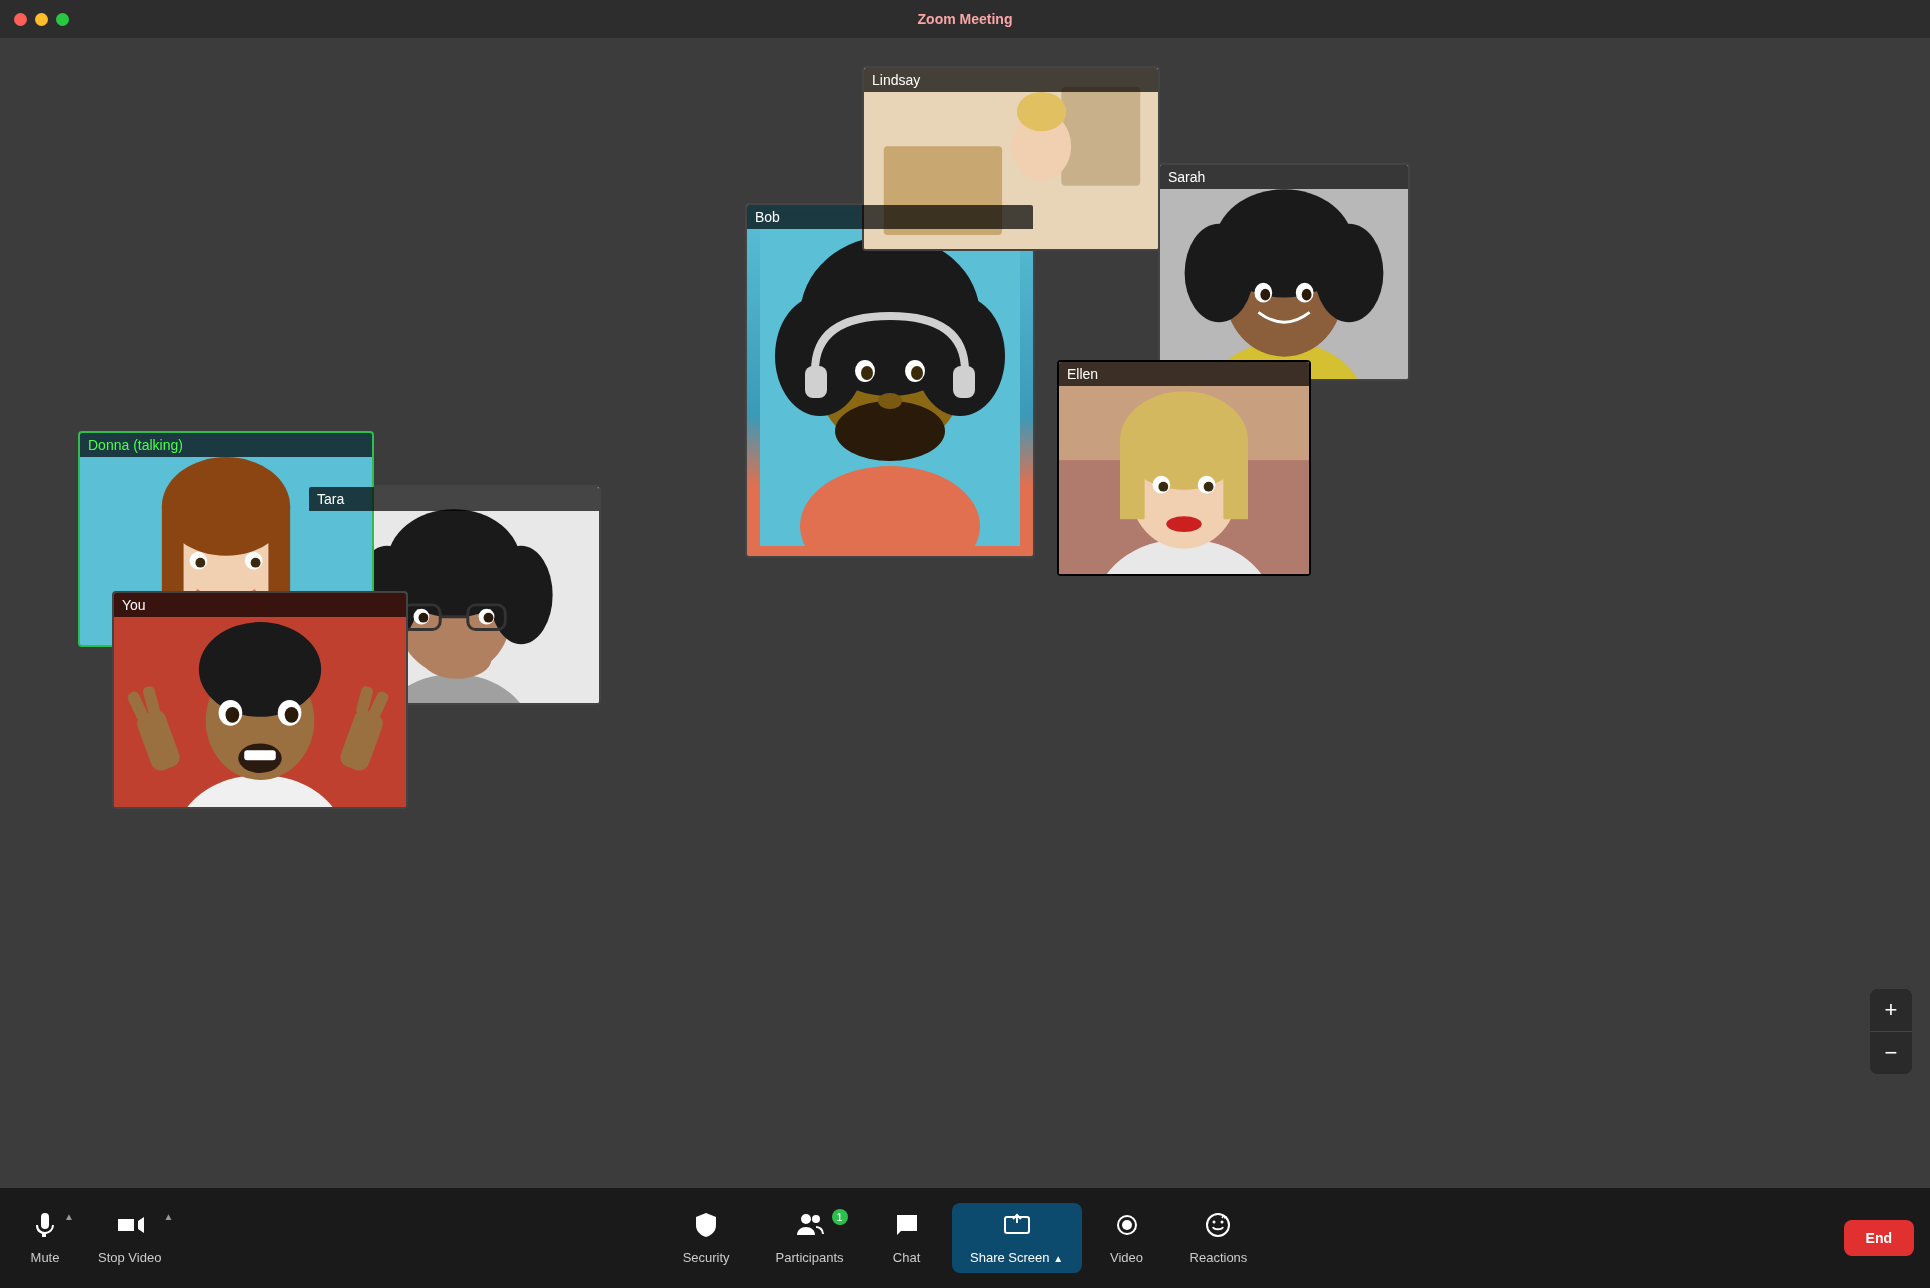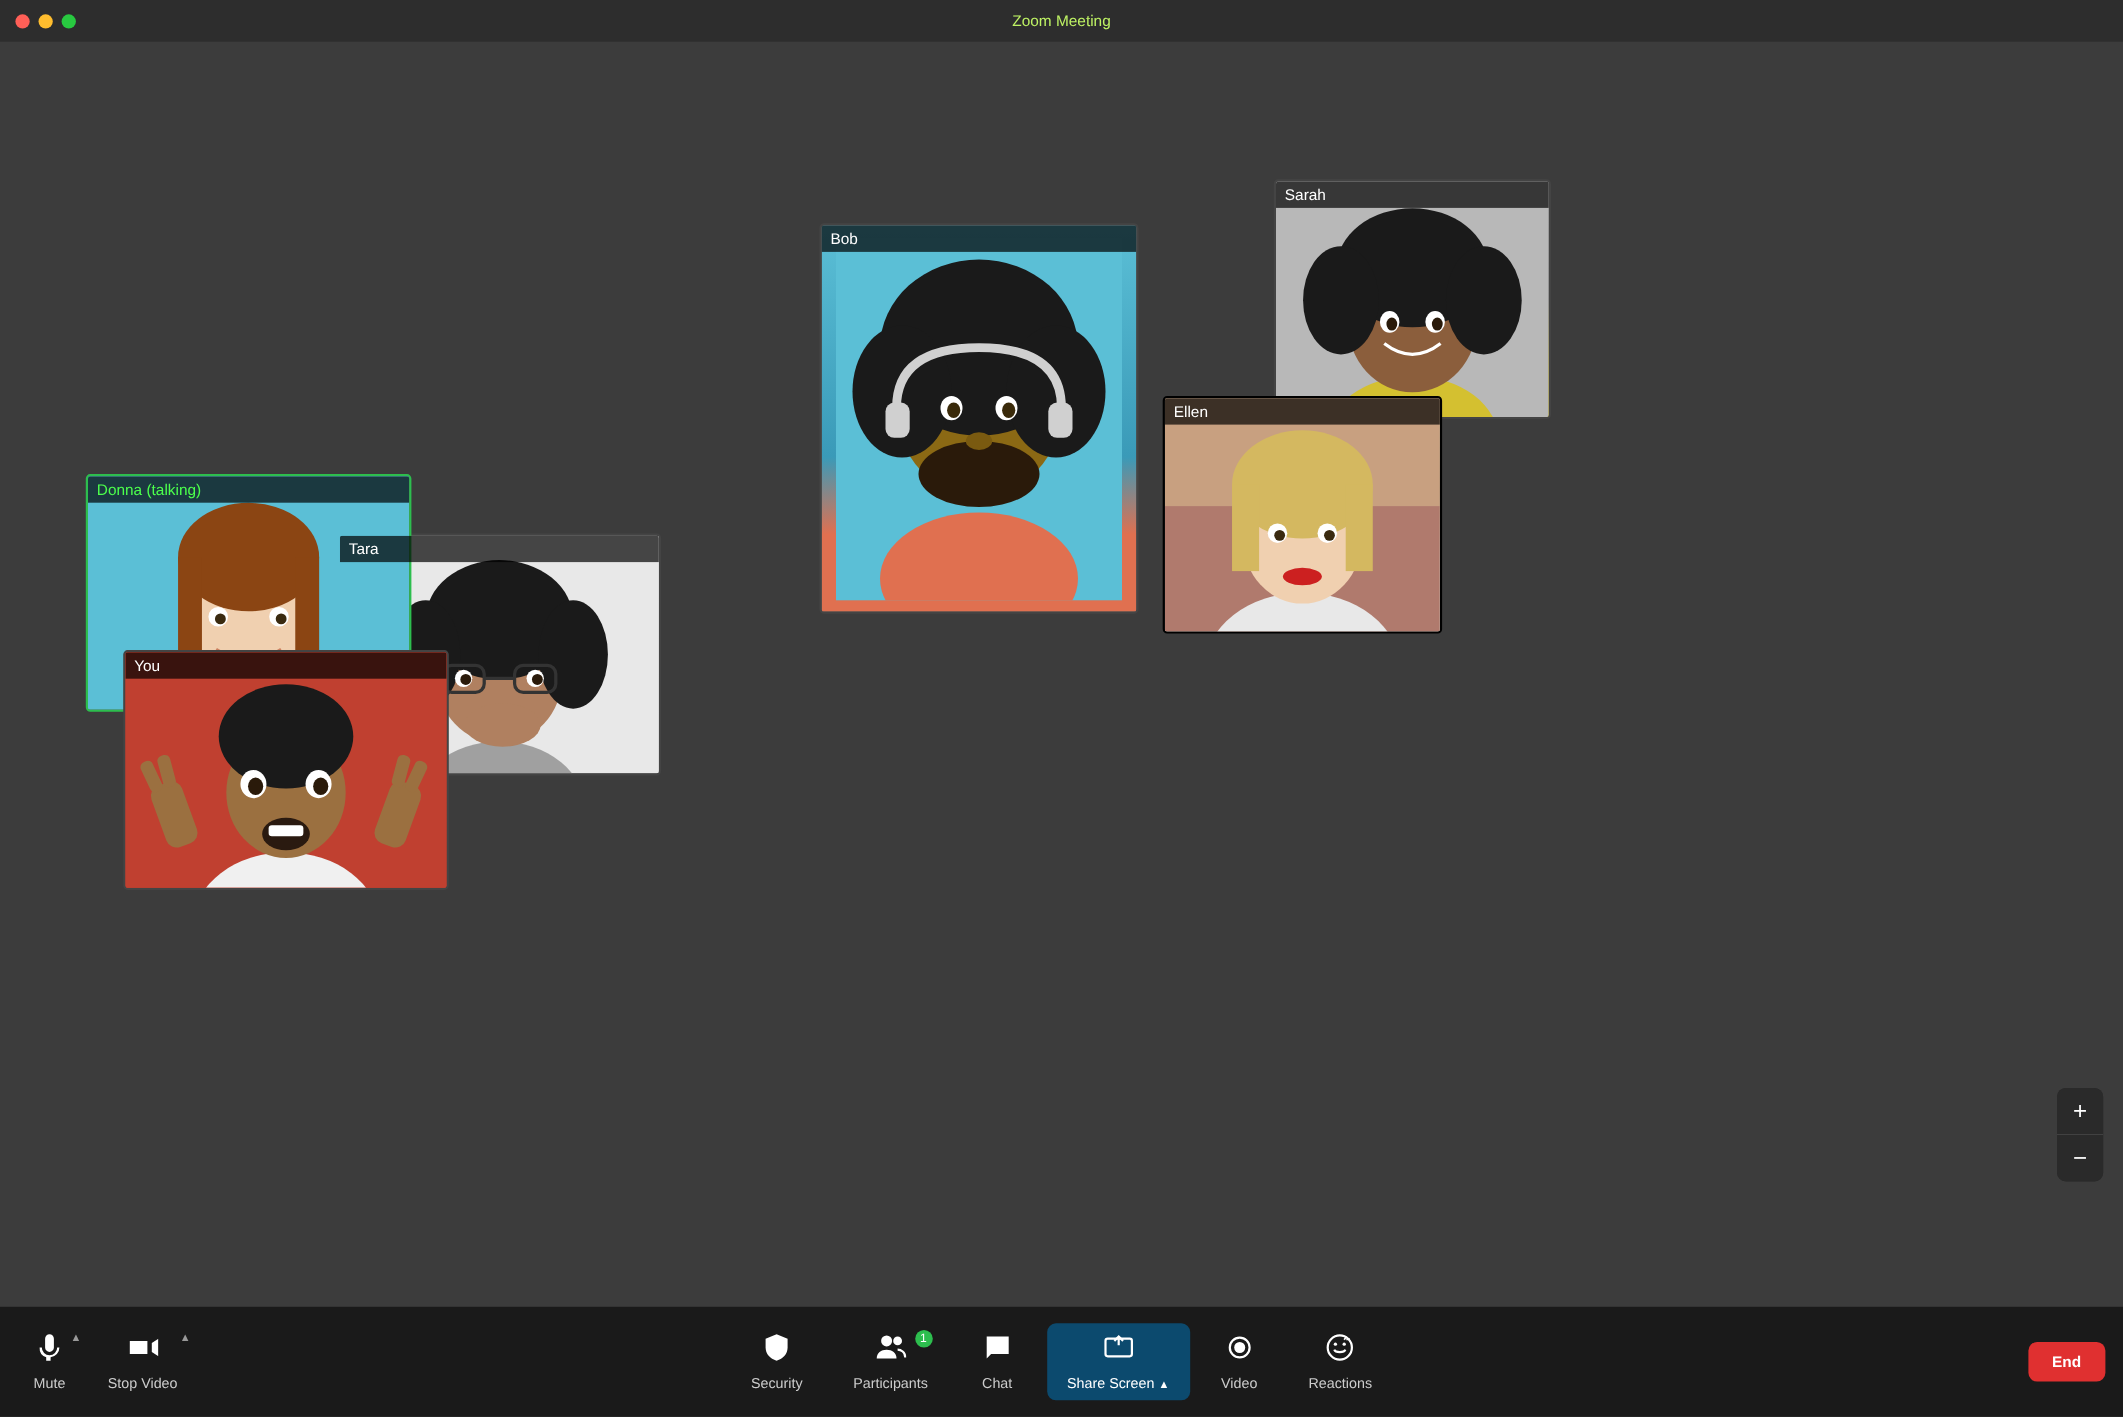--- a/index.html
+++ b/index.html
@@ -19,23 +19,23 @@
       height: 38px;
       background: #2d2d2d;
       display: flex;
       align-items: center;
       justify-content: center;
       position: relative;
       flex-shrink: 0;
     }
 
     .title-bar-title {
-      color: #bef264;
+      color: #fca5a5;
       font-size: 14px;
-      font-weight: 400;
+      font-weight: 700;
     }
 
     .traffic-lights {
       position: absolute;
       left: 14px;
       display: flex;
       gap: 8px;
       align-items: center;
     }
 
@@ -293,20 +293,36 @@
         <ellipse cx="105" cy="155" rx="10" ry="11" fill="white"></ellipse>
         <ellipse cx="155" cy="155" rx="10" ry="11" fill="white"></ellipse>
         <ellipse cx="107" cy="157" rx="6" ry="7" fill="#3a2a0a"></ellipse>
         <ellipse cx="157" cy="157" rx="6" ry="7" fill="#3a2a0a"></ellipse>
 
         <ellipse cx="130" cy="185" rx="12" ry="8" fill="#7a5a10"></ellipse>
       </svg>
     </div>
   </div>
 
+  <div class="video-tile" style="left:862px; top:28px; width:298px; height:185px; border:2px solid #444;">
+    <div class="tile-label">Lindsay</div>
+    <div class="tile-face-container person-lindsay">
+      <svg width="298" height="185" viewBox="0 0 298 185">
+        <rect width="298" height="185" fill="#e8d5b7"></rect>
+
+        <rect x="200" y="20" width="80" height="100" fill="#c8b08a" rx="4"></rect>
+        <rect x="20" y="80" width="120" height="90" fill="#c8a870" rx="4"></rect>
+
+        <ellipse cx="180" cy="80" rx="30" ry="35" fill="#f0d0b0"></ellipse>
+        <ellipse cx="180" cy="55" rx="22" ry="24" fill="#f0d0b0"></ellipse>
+
+        <ellipse cx="180" cy="45" rx="25" ry="20" fill="#e0c060"></ellipse>
+      </svg>
+    </div>
+  </div>
 
   <div class="video-tile" style="left:1158px; top:125px; width:252px; height:218px; border:2px solid #444;">
     <div class="tile-label">Sarah</div>
     <div class="tile-face-container person-sarah">
       <svg width="252" height="218" viewBox="0 0 252 218">
         <rect width="252" height="218" fill="#b8b8b8"></rect>
 
         <ellipse cx="126" cy="240" rx="80" ry="60" fill="#d4c030"></ellipse>
 
         <ellipse cx="126" cy="130" rx="60" ry="65" fill="#8B5E3C"></ellipse>

